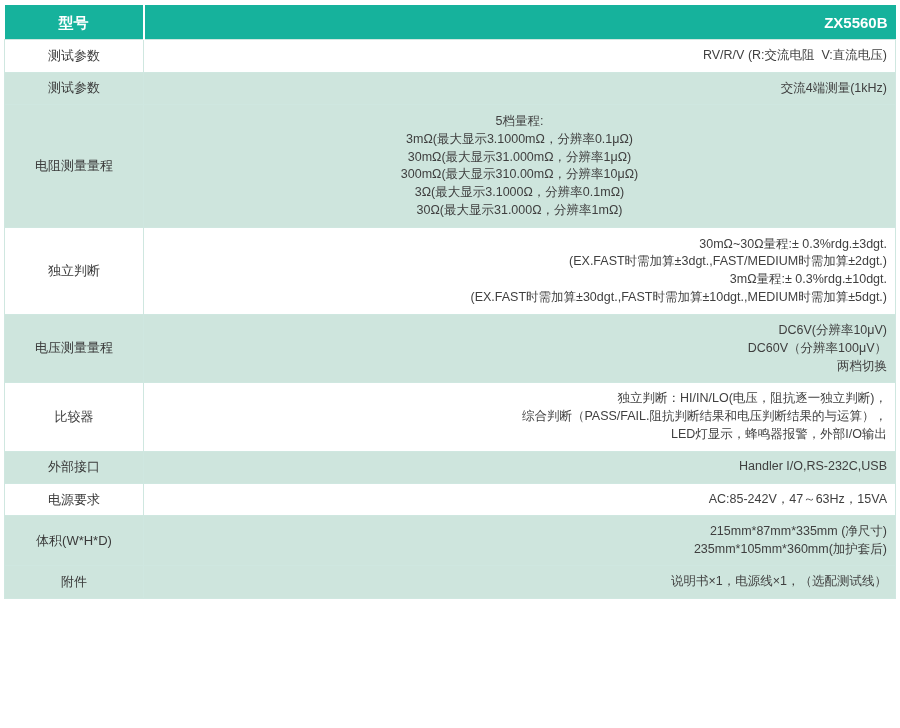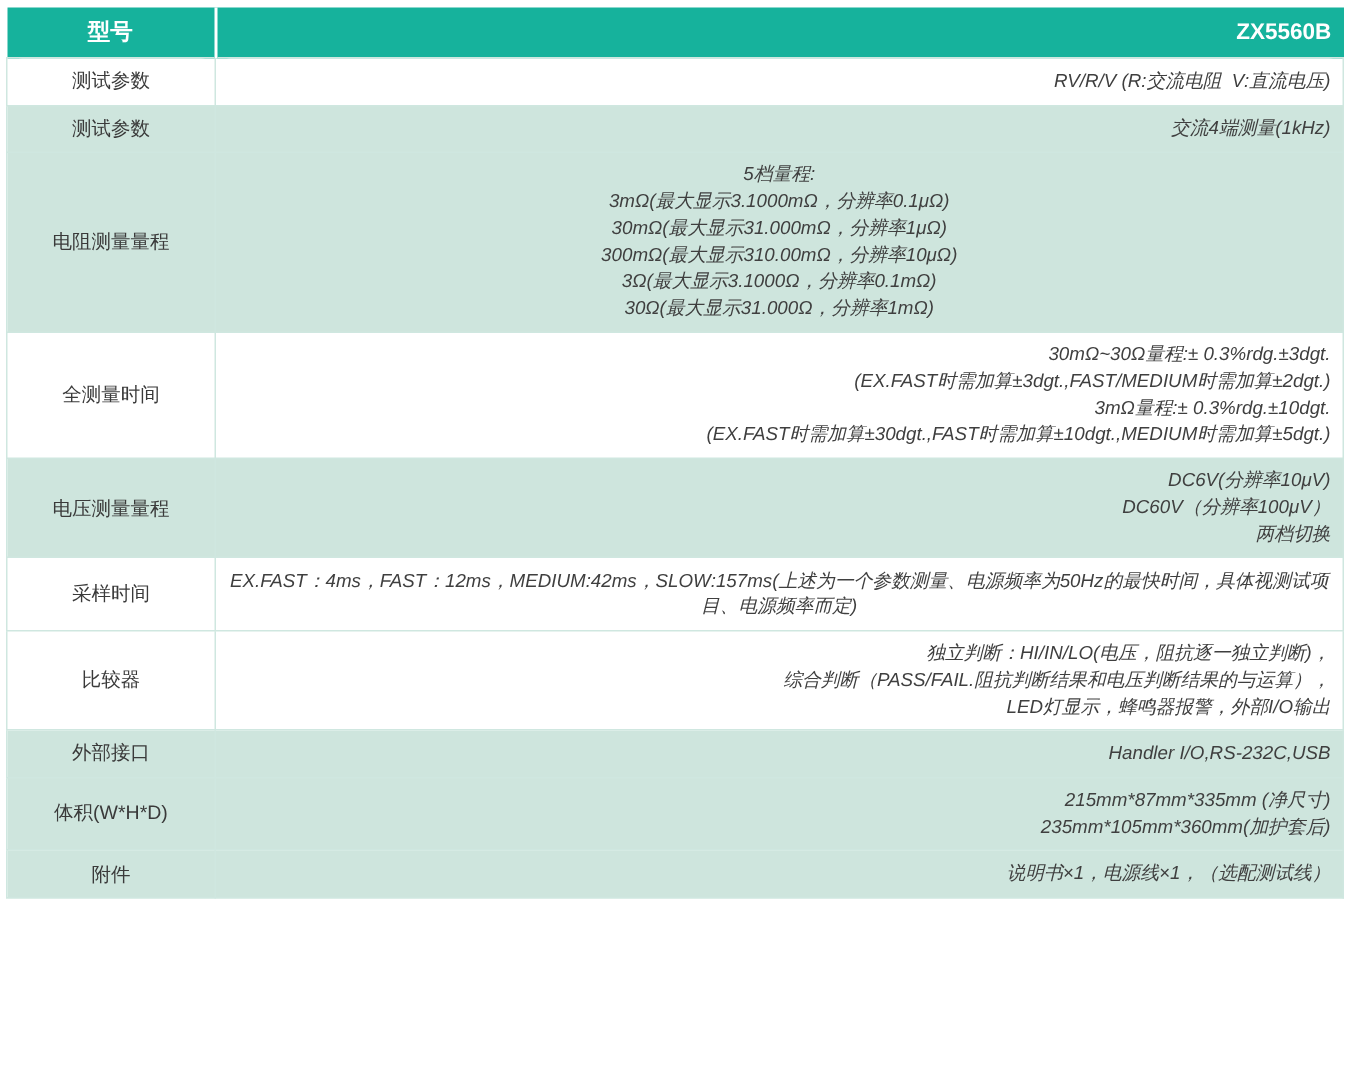--- a/index.html
+++ b/index.html
@@ -59,21 +59,21 @@
   }
   table.spec td.value-cell.align-left {
     text-align: center;
     padding-left: 4px;
     padding-right: 4px;
   }
 
   tr.tint td { background: #cee5dd; }
   tr.plain td { background: #ffffff; border-radius: 10px; }
 
-  .val-line { display: block; white-space: pre-wrap; font-style: italic; }
+  .val-line { display: block; white-space: pre-wrap; }
 </style>
 </head>
 <body>
 
 <div id="spec-table">
   <table class="spec">
     <colgroup>
       <col class="label-col">
       <col class="value-col">
     </colgroup>
@@ -99,54 +99,54 @@
           <td class="value-cell align-left">
             <span class="val-line">5档量程:</span>
             <span class="val-line">3mΩ(最大显示3.1000mΩ，分辨率0.1μΩ)</span>
             <span class="val-line">30mΩ(最大显示31.000mΩ，分辨率1μΩ)</span>
             <span class="val-line">300mΩ(最大显示310.00mΩ，分辨率10μΩ)</span>
             <span class="val-line">3Ω(最大显示3.1000Ω，分辨率0.1mΩ)</span>
             <span class="val-line">30Ω(最大显示31.000Ω，分辨率1mΩ)</span>
           </td>
         </tr>
         <tr class="plain">
-          <td class="label-cell">全测量时间</td>
+          <td class="label-cell">独立判断</td>
           <td class="value-cell">
             <span class="val-line">30mΩ~30Ω量程:± 0.3%rdg.±3dgt.</span>
             <span class="val-line">(EX.FAST时需加算±3dgt.,FAST/MEDIUM时需加算±2dgt.)</span>
             <span class="val-line">3mΩ量程:± 0.3%rdg.±10dgt.</span>
             <span class="val-line">(EX.FAST时需加算±30dgt.,FAST时需加算±10dgt.,MEDIUM时需加算±5dgt.)</span>
           </td>
         </tr>
         <tr class="tint">
           <td class="label-cell">电压测量量程</td>
           <td class="value-cell">
             <span class="val-line">DC6V(分辨率10μV)</span>
             <span class="val-line">DC60V（分辨率100μV）</span>
             <span class="val-line">两档切换</span>
           </td>
         </tr>
         <tr class="plain">
-          <td class="label-cell">采样时间</td>
-          <td class="value-cell align-left">
-            <span class="val-line">EX.FAST：4ms，FAST：12ms，MEDIUM:42ms，SLOW:157ms(上述为一个参数测量、电源频率为50Hz的最快时间，具体视测试项目、电源频率而定)</span>
-          </td>
-        </tr>
-        <tr class="plain">
           <td class="label-cell">比较器</td>
           <td class="value-cell">
             <span class="val-line">独立判断：HI/IN/LO(电压，阻抗逐一独立判断)，</span>
             <span class="val-line">综合判断（PASS/FAIL.阻抗判断结果和电压判断结果的与运算），</span>
             <span class="val-line">LED灯显示，蜂鸣器报警，外部I/O输出</span>
           </td>
         </tr>
         <tr class="tint">
           <td class="label-cell">外部接口</td>
           <td class="value-cell">
             <span class="val-line">Handler I/O,RS-232C,USB</span>
+          </td>
+        </tr>
+        <tr class="plain">
+          <td class="label-cell">电源要求</td>
+          <td class="value-cell">
+            <span class="val-line">AC:85-242V，47～63Hz，15VA</span>
           </td>
         </tr>
         <tr class="tint">
           <td class="label-cell">体积(W*H*D)</td>
           <td class="value-cell">
             <span class="val-line">215mm*87mm*335mm (净尺寸)</span>
             <span class="val-line">235mm*105mm*360mm(加护套后)</span>
           </td>
         </tr>
         <tr class="tint">

